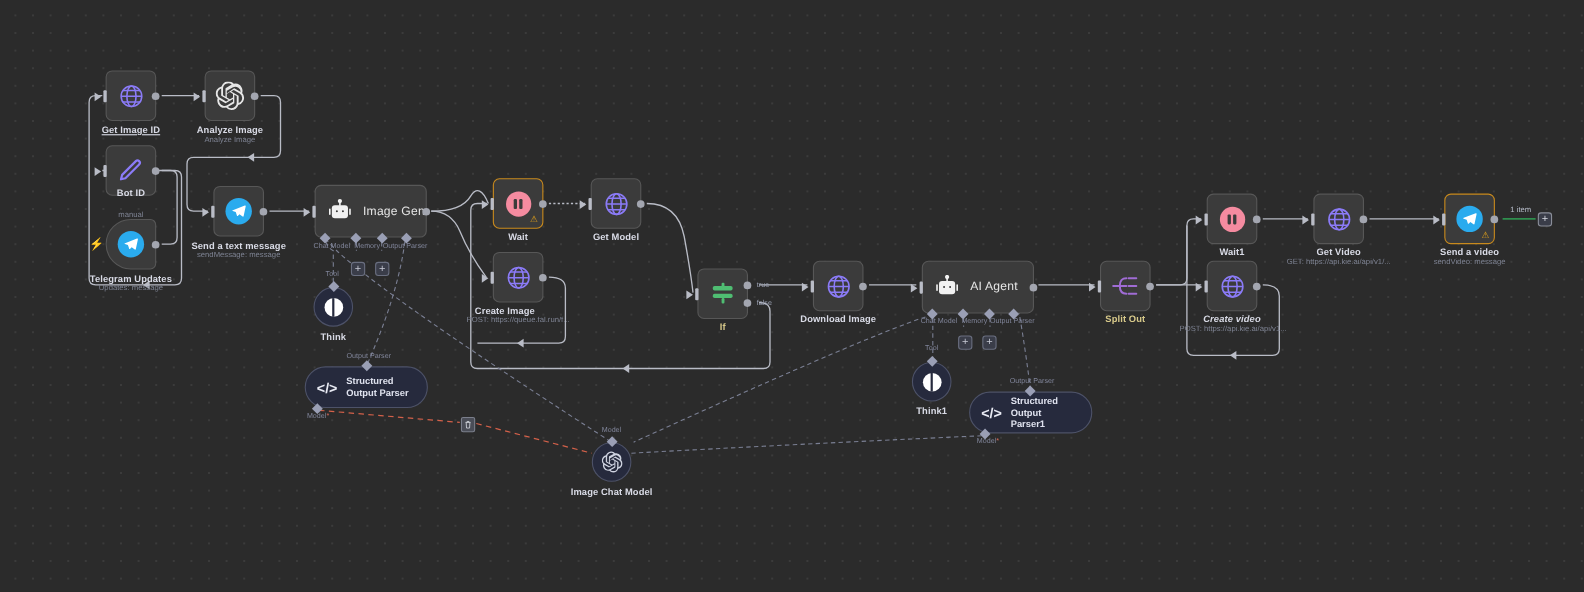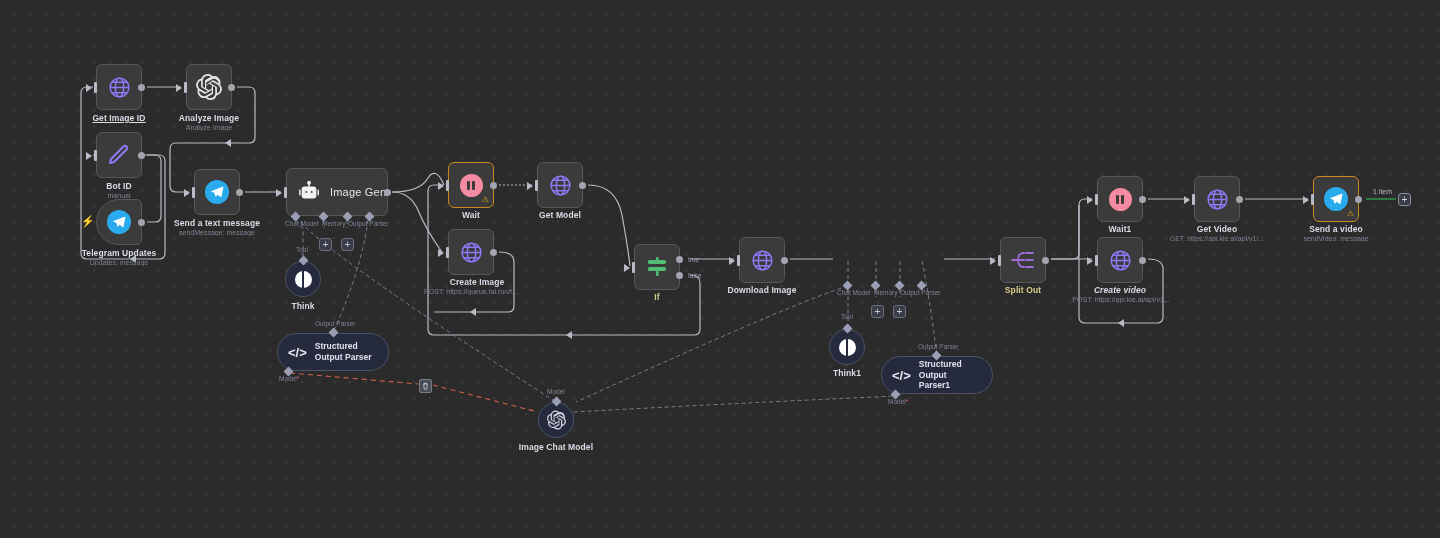--- a/index.html
+++ b/index.html
@@ -232,21 +232,21 @@
   <div class="node sq" style="left:96px; top:132px;">
     <span class="ico pencil">
       <svg viewBox="0 0 24 24" fill="none" stroke="#8b7bf7" stroke-width="2" stroke-linecap="round" stroke-linejoin="round">
         <path d="M16.5 3.5a2.1 2.1 0 0 1 3 3L7 19l-4 1 1-4z"></path>
       </svg>
     </span>
     <span class="inbar" style="left:-3px; top:17px;"></span>
     <span class="inport" style="left:-11px; top:19px;"></span>
     <span class="port" style="right:-4px; top:19px;"></span>
   </div>
-  <div class="lbl" style="left:56px; top:181px; width:126px;">Bot ID</div>
+  <div class="lbl" style="left:56px; top:170px; width:126px;">Bot ID</div>
   <div class="sub" style="left:56px; top:192px; width:126px;">manual</div>
 
   <div class="node sq trigger" style="left:96px; top:199px;">
     <span class="ico tg">
       <svg viewBox="0 0 24 24" fill="#ffffff">
           <path d="M21.5 3.2 2.9 10.4c-1.1.44-1.1 1.07-.2 1.35l4.7 1.47 1.8 5.5c.22.6.11.84.74.84.48 0 .7-.22.96-.48l2.3-2.24 4.8 3.54c.88.49 1.51.24 1.73-.82l3.13-14.76c.32-1.3-.5-1.88-1.36-1.6z"></path>
         </svg>
     </span>
     <span class="port" style="right:-4px; top:19px;"></span>
   </div>
@@ -348,21 +348,21 @@
       <svg viewBox="0 0 24 24" fill="none" stroke="#8b7bf7" stroke-width="1.4">
         <circle cx="12" cy="12" r="9"></circle>
           <ellipse cx="12" cy="12" rx="4" ry="9"></ellipse>
         <path d="M3 12h18M4.5 7h15M4.5 17h15"></path>
       </svg>
     </span>
     <span class="inbar" style="left:-3px; top:17px;"></span>
     <span class="inport" style="left:-11px; top:19px;"></span>
     <span class="port" style="right:-4px; top:19px;"></span>
   </div>
-  <div class="lbl" style="left:427px; top:277px; width:100px;">Create Image</div>
+  <div class="lbl" style="left:409px; top:277px; width:100px;">Create Image</div>
   <div class="sub" style="left:412px; top:288px; width:118px;">POST: https://queue.fal.run/f...</div>
 
   <div class="node sq" style="left:634px; top:244px;">
     <span class="ico ifico">
       <svg viewBox="0 0 26 24" fill="#4fbd72">
         <rect x="4" y="5" width="18" height="4" rx="1.6"></rect>
         <rect x="4" y="12" width="18" height="4" rx="1.6"></rect>
         <rect x="12" y="16" width="2.6" height="5" rx="1"></rect>
         <rect x="12" y="2" width="2.6" height="4" rx="1"></rect>
       </svg>
@@ -383,20 +383,37 @@
           <ellipse cx="12" cy="12" rx="4" ry="9"></ellipse>
         <path d="M3 12h18M4.5 7h15M4.5 17h15"></path>
       </svg>
     </span>
     <span class="inbar" style="left:-3px; top:17px;"></span>
     <span class="inport" style="left:-11px; top:19px;"></span>
     <span class="port" style="right:-4px; top:19px;"></span>
   </div>
   <div class="lbl" style="left:712px; top:285px; width:100px;">Download Image</div>
 
+  <div class="node wide" style="left:838px; top:237px;">
+    <span class="ico bot">
+      <svg viewBox="0 0 28 24" fill="none" stroke="#f2f2f2" stroke-width="1.6" stroke-linecap="round">
+        <rect x="6" y="6" width="16" height="13" rx="3" fill="#f2f2f2" stroke="none"></rect>
+        <circle cx="11" cy="12" r="1.8" fill="#3b3b3b"></circle>
+          <circle cx="17" cy="12" r="1.8" fill="#3b3b3b"></circle>
+        <rect x="10" y="16" width="8" height="1.4" fill="#3b3b3b"></rect>
+        <path d="M14 6V3"></path>
+          <circle cx="14" cy="2" r="1.3" fill="#f2f2f2"></circle>
+        <path d="M4 10v5M24 10v5"></path>
+      </svg>
+    </span>
+    <span class="nm">AI Agent</span>
+    <span class="inbar" style="left:-3px; top:18px;"></span>
+    <span class="inport" style="left:-11px; top:20px;"></span>
+    <span class="port" style="right:-4px; top:20px;"></span>
+  </div>
   <span class="diamond" style="left:844px; top:282px;"></span>
   <span class="diamond" style="left:872px; top:282px;"></span>
   <span class="diamond" style="left:896px; top:282px;"></span>
   <span class="diamond" style="left:918px; top:282px;"></span>
   <span class="conn-lbl" style="left:837px; top:289px;">Chat Model</span>
   <span class="conn-lbl" style="left:874px; top:289px;">Memory</span>
   <span class="conn-lbl" style="left:841px; top:313px;">Tool</span>
   <span class="conn-lbl" style="left:900px; top:289px;">Output Parser</span>
   <span class="plusbtn" style="left:871px; top:305px;">+</span>
   <span class="plusbtn" style="left:893px; top:305px;">+</span>

